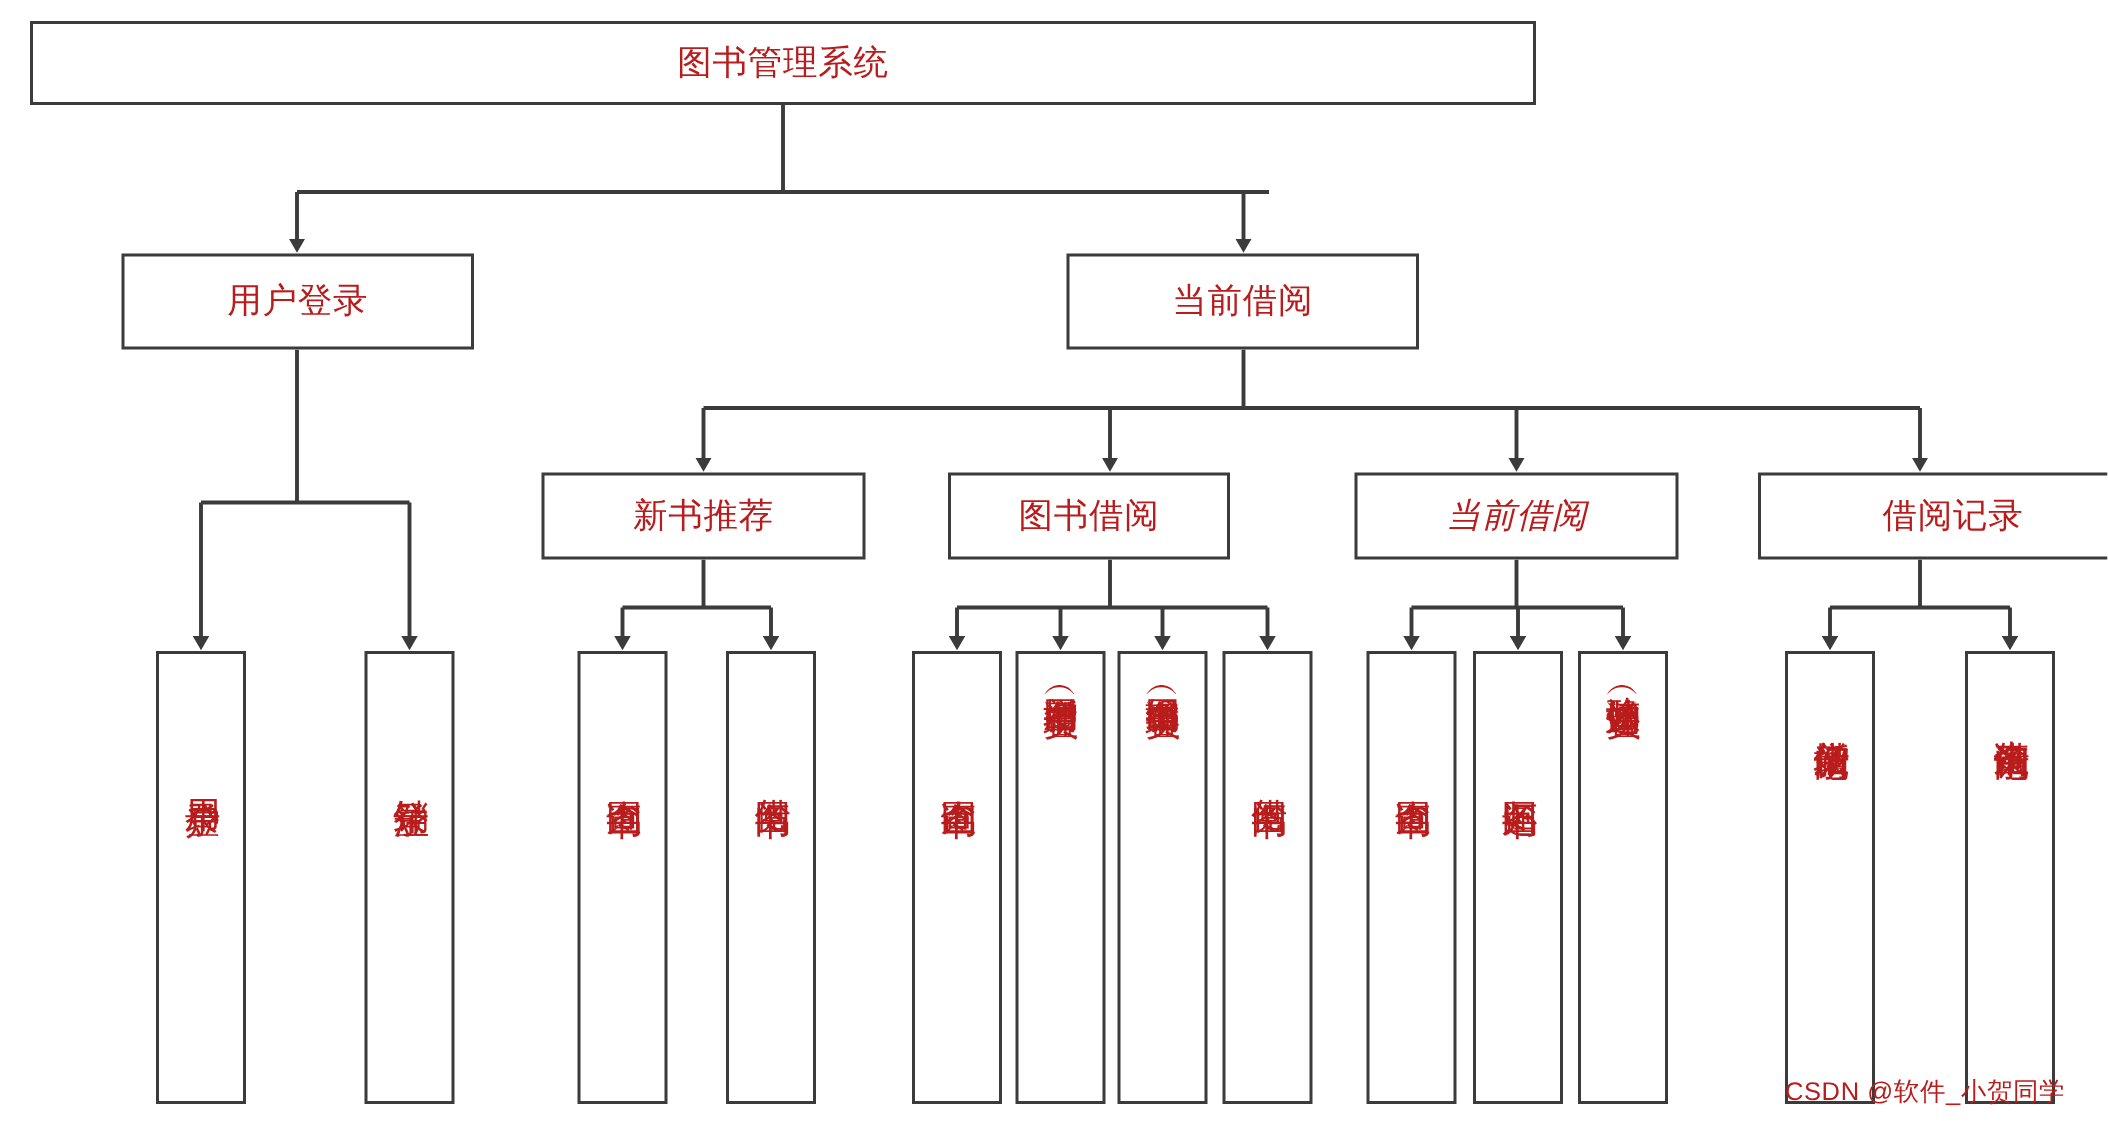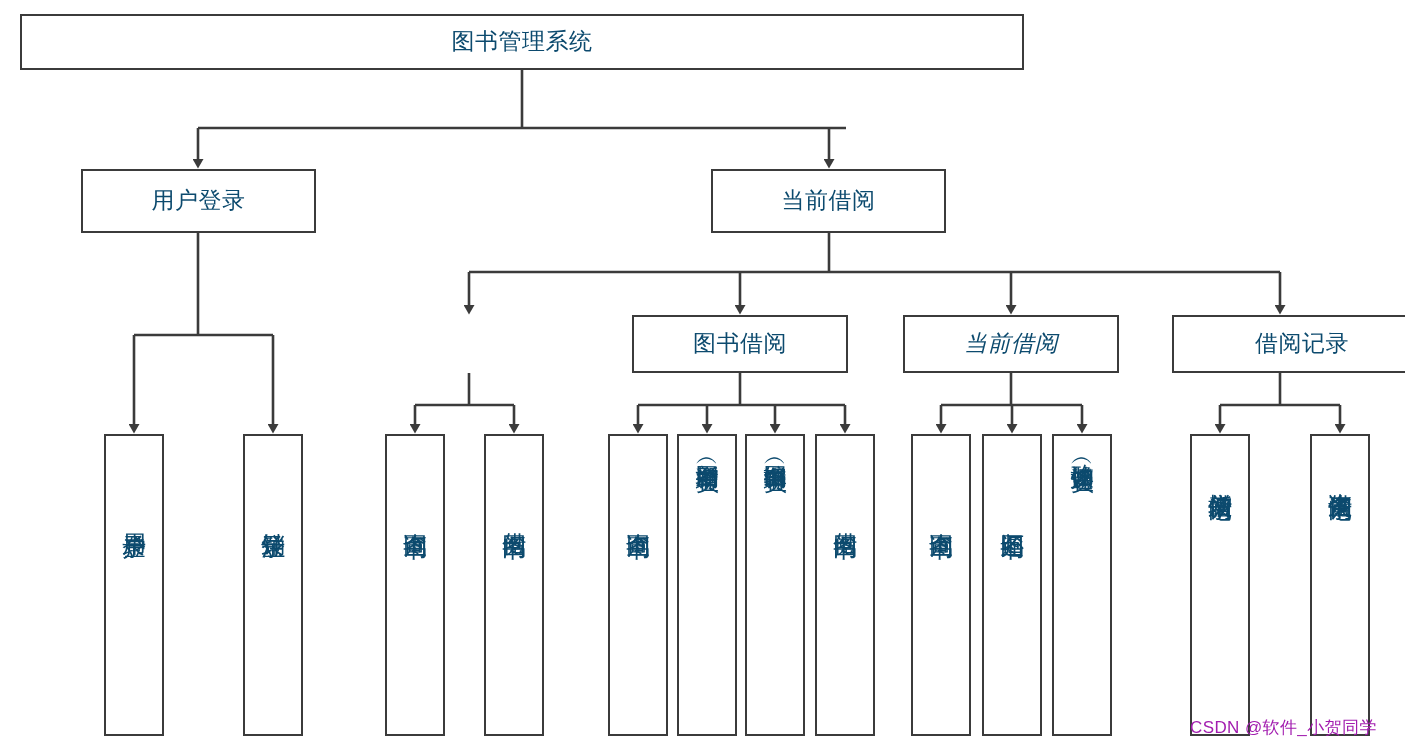--- a/index.html
+++ b/index.html
@@ -26,21 +26,21 @@
     pointer-events: none;
   }
   .node {
     position: absolute;
     box-sizing: border-box;
     border: 2px solid #3b3b3b;
     background: #ffffff;
     display: flex;
     align-items: center;
     justify-content: center;
-    color: #0c4a6e;
+    color: #b91c1c;
     z-index: 2;
   }
   .node .nlabel {
     display: block;
     text-align: center;
     line-height: 1.18;
     letter-spacing: 0.5px;
   }
   
   .node.h { font-size: 23px; }
@@ -56,21 +56,21 @@
     text-orientation: upright;
     font-size: 24px;
     line-height: 1.02;
     letter-spacing: 1px;
     white-space: nowrap;
   }
   .node.v.tall .nlabel { font-size: 23px; }
   .watermark {
     position: absolute;
     font-size: 17px;
-    color: #a21caf;
+    color: #b91c1c;
     white-space: nowrap;
     z-index: 5;
     letter-spacing: 0.4px;
   }
 </style>
 </head>
 <body>
 
 <div id="canvas">
 
@@ -128,21 +128,24 @@
     <span class="nlabel">图书管理系统</span>
   </div>
 
   <div class="node h" style="left:81px; top:169px; width:235px; height:64px;">
     <span class="nlabel">用户登录</span>
   </div>
   <div class="node h" style="left:711px; top:169px; width:235px; height:64px;">
     <span class="nlabel">当前借阅</span>
   </div>
 
-  <div class="node h" style="left:632px; top:315px; width:216px; height:58px;">
+  <div class="node h" style="left:361px; top:315px; width:216px; height:58px;">
+    <span class="nlabel">新书推荐</span>
+  </div>
+  <div class="node h" style="left:632px; top:315px; width:188px; height:58px;">
     <span class="nlabel">图书借阅</span>
   </div>
   <div class="node h" style="left:903px; top:315px; width:216px; height:58px;font-style:italic;">
     <span class="nlabel">当前借阅</span>
   </div>
   <div class="node h" style="left:1172px; top:315px; width:260px; height:58px;">
     <span class="nlabel">借阅记录</span>
   </div>
 
   <div class="node v" style="left:104px; top:434px; width:60px; height:302px; padding-top:78px;">

